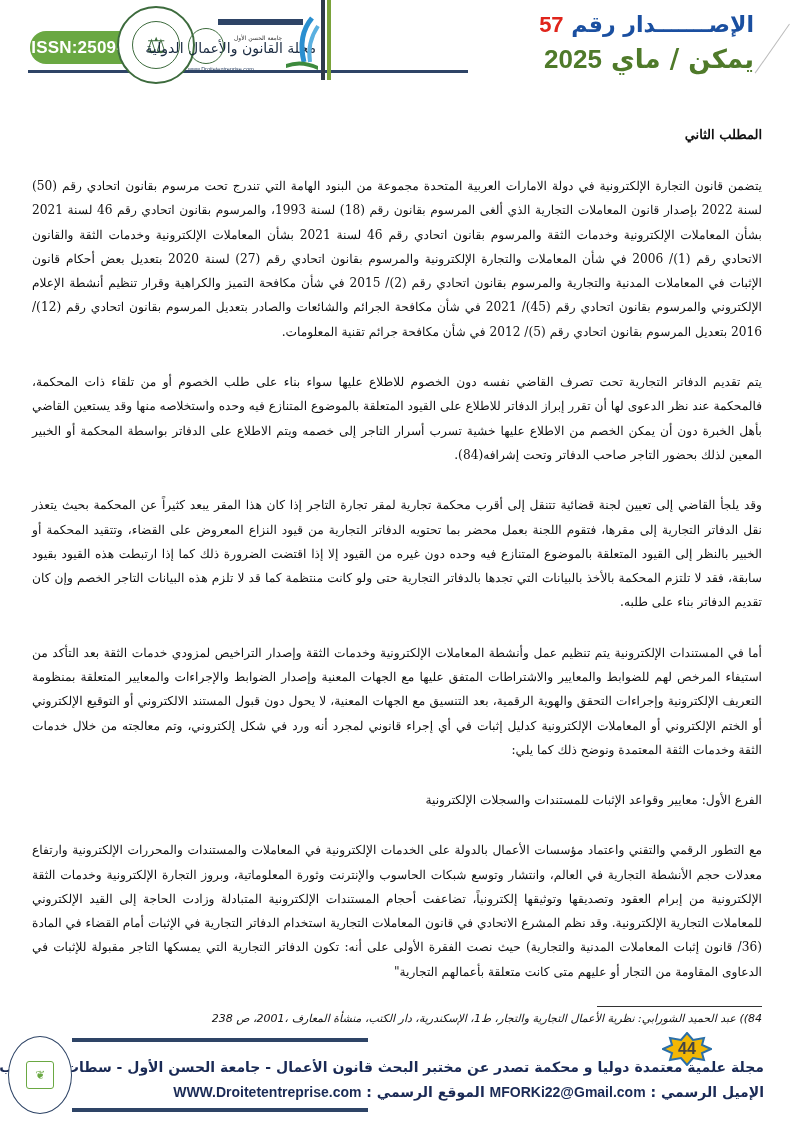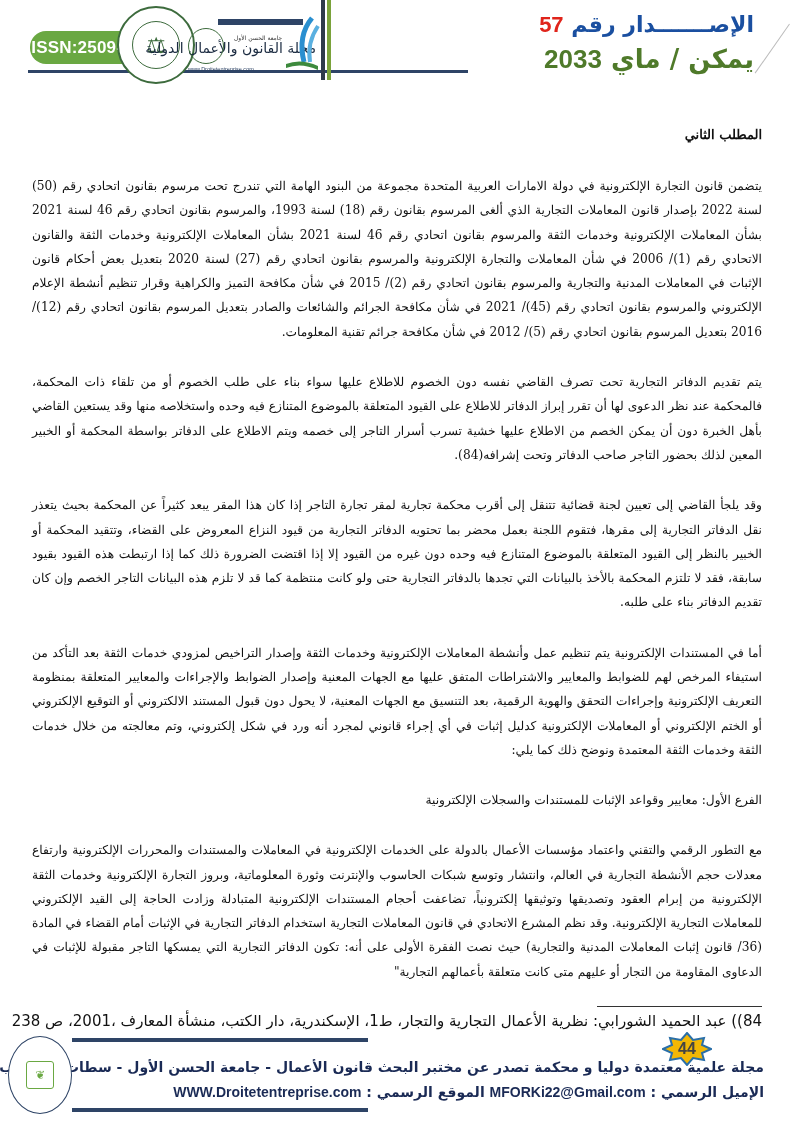--- a/index.html
+++ b/index.html
@@ -75,22 +75,22 @@
       position: absolute; left: 32px; top: 96px; width: 730px; direction: rtl; text-align: justify;
       font-family: "DejaVu Serif", serif; font-size: 12.2px; line-height: 24.3px; color: #111;
     }
     .content p { text-align-last: right; margin-top: 26px; }
     .section-head { font-weight: bold; font-size: 13px; line-height: 26px; }
     .branch-head { line-height: 24px; }
 
     
     .fn-rule { position: absolute; left: 597px; top: 1006px; width: 165px; height: 1px; background: #333; }
     .footnote {
-      position: absolute; right: 32px; top: 1012px; direction: rtl; font-size: 15px;
-      font-family: "DejaVu Sans", sans-serif; color: #111; white-space: nowrap;
+      position: absolute; right: 32px; top: 1012px; direction: rtl; font-size: 11px;
+      font-family: "DejaVu Sans", sans-serif; color: #111; white-space: nowrap; font-style: italic;
     }
 
     
     .footer { position: absolute; left: 0; top: 1030px; width: 794px; height: 93px; padding-left: 32px; }
     .foot-rule-top { position: absolute; left: 72px; top: 8px; width: 296px; height: 4px; background: #2e4466; }
     .foot-rule-bot { position: absolute; left: 72px; top: 78px; width: 296px; height: 4px; background: #2e4466; }
     .page-star {
       position: absolute; left: 662px; top: 2px; width: 50px; height: 34px;
     }
     .page-num {
@@ -144,21 +144,21 @@
 
   <div class="vbar-dark"></div>
   <div class="vbar-green"></div>
 
   <div class="issue-label">
     <span>الإصـــــــدار رقم</span>
     <span class="issue-num">57</span>
   </div>
   <div class="issue-date">
     <span>يمكن / ماي</span>
-    <span class="yr">2033</span>
+    <span class="yr">2025</span>
   </div>
   <div class="diag-slash"></div>
 </div>
 
 <div class="content">
   <p class="section-head">المطلب الثاني</p>
   <p>يتضمن قانون التجارة الإلكترونية في دولة الامارات العربية المتحدة مجموعة من البنود الهامة التي تندرج تحت مرسوم بقانون اتحادي رقم (50) لسنة 2022  بإصدار قانون المعاملات التجارية الذي ألغى المرسوم بقانون رقم (18) لسنة 1993، والمرسوم بقانون اتحادي رقم 46 لسنة 2021  بشأن المعاملات الإلكترونية وخدمات الثقة والمرسوم بقانون اتحادي رقم 46 لسنة 2021 بشأن المعاملات الإلكترونية وخدمات الثقة والقانون الاتحادي رقم (1)/ 2006 في شأن المعاملات والتجارة الإلكترونية والمرسوم بقانون اتحادي رقم (27) لسنة 2020 بتعديل بعض أحكام قانون الإثبات في المعاملات المدنية والتجارية  والمرسوم بقانون اتحادي رقم (2)/ 2015 في شأن مكافحة التميز والكراهية وقرار تنظيم أنشطة الإعلام الإلكتروني والمرسوم بقانون اتحادي رقم (45)/ 2021 في شأن مكافحة الجرائم والشائعات والصادر بتعديل المرسوم  بقانون اتحادي رقم (12)/ 2016 بتعديل المرسوم بقانون اتحادي رقم (5)/ 2012 في شأن مكافحة جرائم تقنية المعلومات.</p>
   <p>يتم تقديم الدفاتر التجارية تحت تصرف القاضي نفسه دون الخصوم للاطلاع عليها سواء بناء على طلب الخصوم أو من تلقاء ذات المحكمة، فالمحكمة عند نظر الدعوى لها أن تقرر إبراز الدفاتر للاطلاع على القيود المتعلقة بالموضوع المتنازع فيه وحده واستخلاصه منها وقد يستعين القاضي بأهل الخبرة دون أن يمكن الخصم من الاطلاع عليها خشية تسرب أسرار التاجر إلى خصمه ويتم الاطلاع على الدفاتر بواسطة المحكمة أو الخبير المعين لذلك بحضور التاجر صاحب الدفاتر وتحت إشرافه(84).</p>
   <p>وقد يلجأ القاضي إلى تعيين لجنة قضائية تتنقل إلى أقرب محكمة تجارية لمقر تجارة التاجر إذا كان هذا المقر يبعد كثيراً عن المحكمة بحيث يتعذر نقل الدفاتر التجارية إلى مقرها، فتقوم اللجنة بعمل محضر بما تحتويه الدفاتر التجارية من قيود النزاع المعروض على القضاء، وتتقيد المحكمة أو الخبير بالنظر إلى القيود المتعلقة بالموضوع المتنازع فيه وحده دون غيره من القيود إلا إذا اقتضت الضرورة ذلك كما إذا ارتبطت هذه القيود بقيود سابقة، فقد لا تلتزم المحكمة بالأخذ بالبيانات التي تجدها بالدفاتر التجارية حتى ولو كانت منتظمة كما قد لا تلزم هذه البيانات التاجر الخصم وإن كان تقديم الدفاتر بناء على طلبه.</p>
   <p>أما في المستندات الإلكترونية يتم تنظيم عمل وأنشطة المعاملات الإلكترونية وخدمات الثقة وإصدار التراخيص لمزودي خدمات الثقة بعد التأكد من استيفاء المرخص لهم للضوابط والمعايير والاشتراطات المتفق عليها مع الجهات المعنية وإصدار الضوابط والإجراءات والمعايير المتعلقة بمنظومة التعريف الإلكترونية وإجراءات التحقق والهوية الرقمية، بعد التنسيق مع الجهات المعنية، لا يحول دون قبول المستند الالكتروني أو التوقيع الإلكتروني أو الختم الإلكتروني أو المعاملات الإلكترونية كدليل إثبات في أي إجراء قانوني لمجرد أنه ورد في شكل إلكتروني، وتم معالجته من خلال خدمات الثقة وخدمات الثقة المعتمدة ونوضح ذلك كما يلي:</p>

